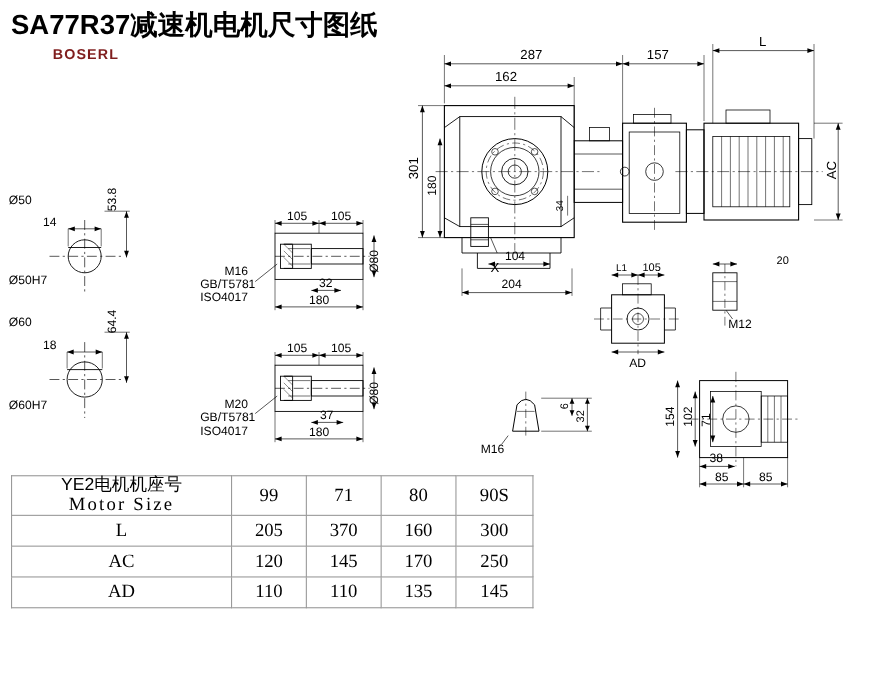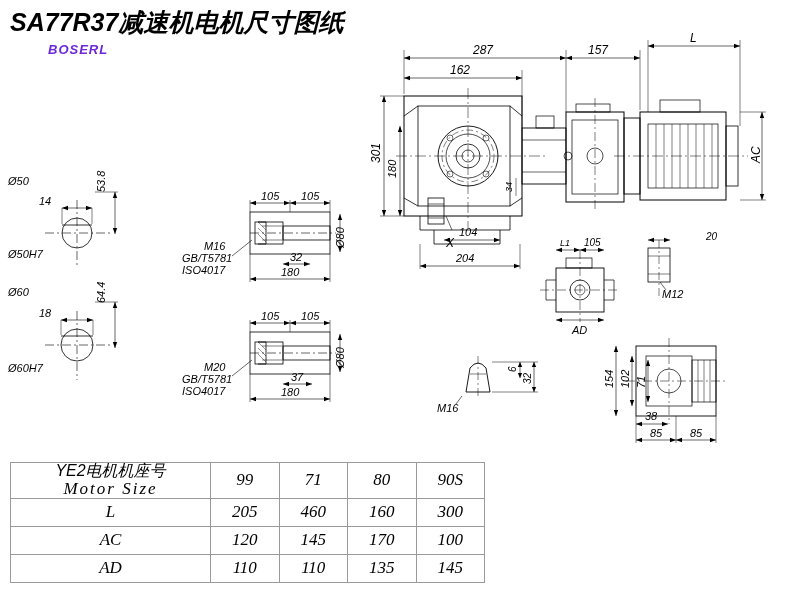--- a/index.html
+++ b/index.html
@@ -11,58 +11,57 @@
     font-family: "Liberation Sans", sans-serif;
     width: 800px;
     height: 613px;
     position: relative;
     overflow: hidden;
   }
   #sheet {
     position: relative;
     width: 800px;
     height: 441px;
-    font-style: italic;
   }
   .title {
     position: absolute;
     left: 10px;
     top: 6px;
     font-family: "Liberation Sans", sans-serif;
     font-size: 25px;
     font-weight: bold;
     color: #000;
     letter-spacing: 0px;
     white-space: nowrap;
   }
   .brand {
     position: absolute;
     left: 48px;
     top: 42px;
     font-family: "Liberation Sans", sans-serif;
     font-size: 13px;
     font-weight: bold;
-    color: #6d28d9;
+    color: #7f1d1d;
     letter-spacing: 1px;
   }
   svg.draw {
     position: absolute;
     left: 0;
     top: 0;
     width: 800px;
     height: 613px;
   }
   svg text {
     font-family: "Liberation Sans", sans-serif;
     fill: #000;
   }
   .tbl {
     position: absolute;
     left: 10px;
-    top: 462px;
+    top: 432px;
     width: 475px;
     border-collapse: collapse;
     font-family: "Liberation Serif", serif;
     font-size: 17px;
   }
   .tbl td {
     border: 1px solid #9a9a9a;
     text-align: center;
     height: 27px;
     padding: 0 2px;
@@ -483,30 +482,30 @@
           <div class="mono">Motor Size</div>
         </td>
         <td>99</td>
         <td>71</td>
         <td>80</td>
         <td>90S</td>
       </tr>
       <tr>
         <td class="lbl">L</td>
         <td>205</td>
-        <td>460</td>
+        <td>370</td>
         <td>160</td>
         <td>300</td>
       </tr>
       <tr>
         <td class="lbl">AC</td>
         <td>120</td>
         <td>145</td>
         <td>170</td>
-        <td>100</td>
+        <td>250</td>
       </tr>
       <tr>
         <td class="lbl">AD</td>
         <td>110</td>
         <td>110</td>
         <td>135</td>
         <td>145</td>
       </tr>
     </tbody>
   </table>

